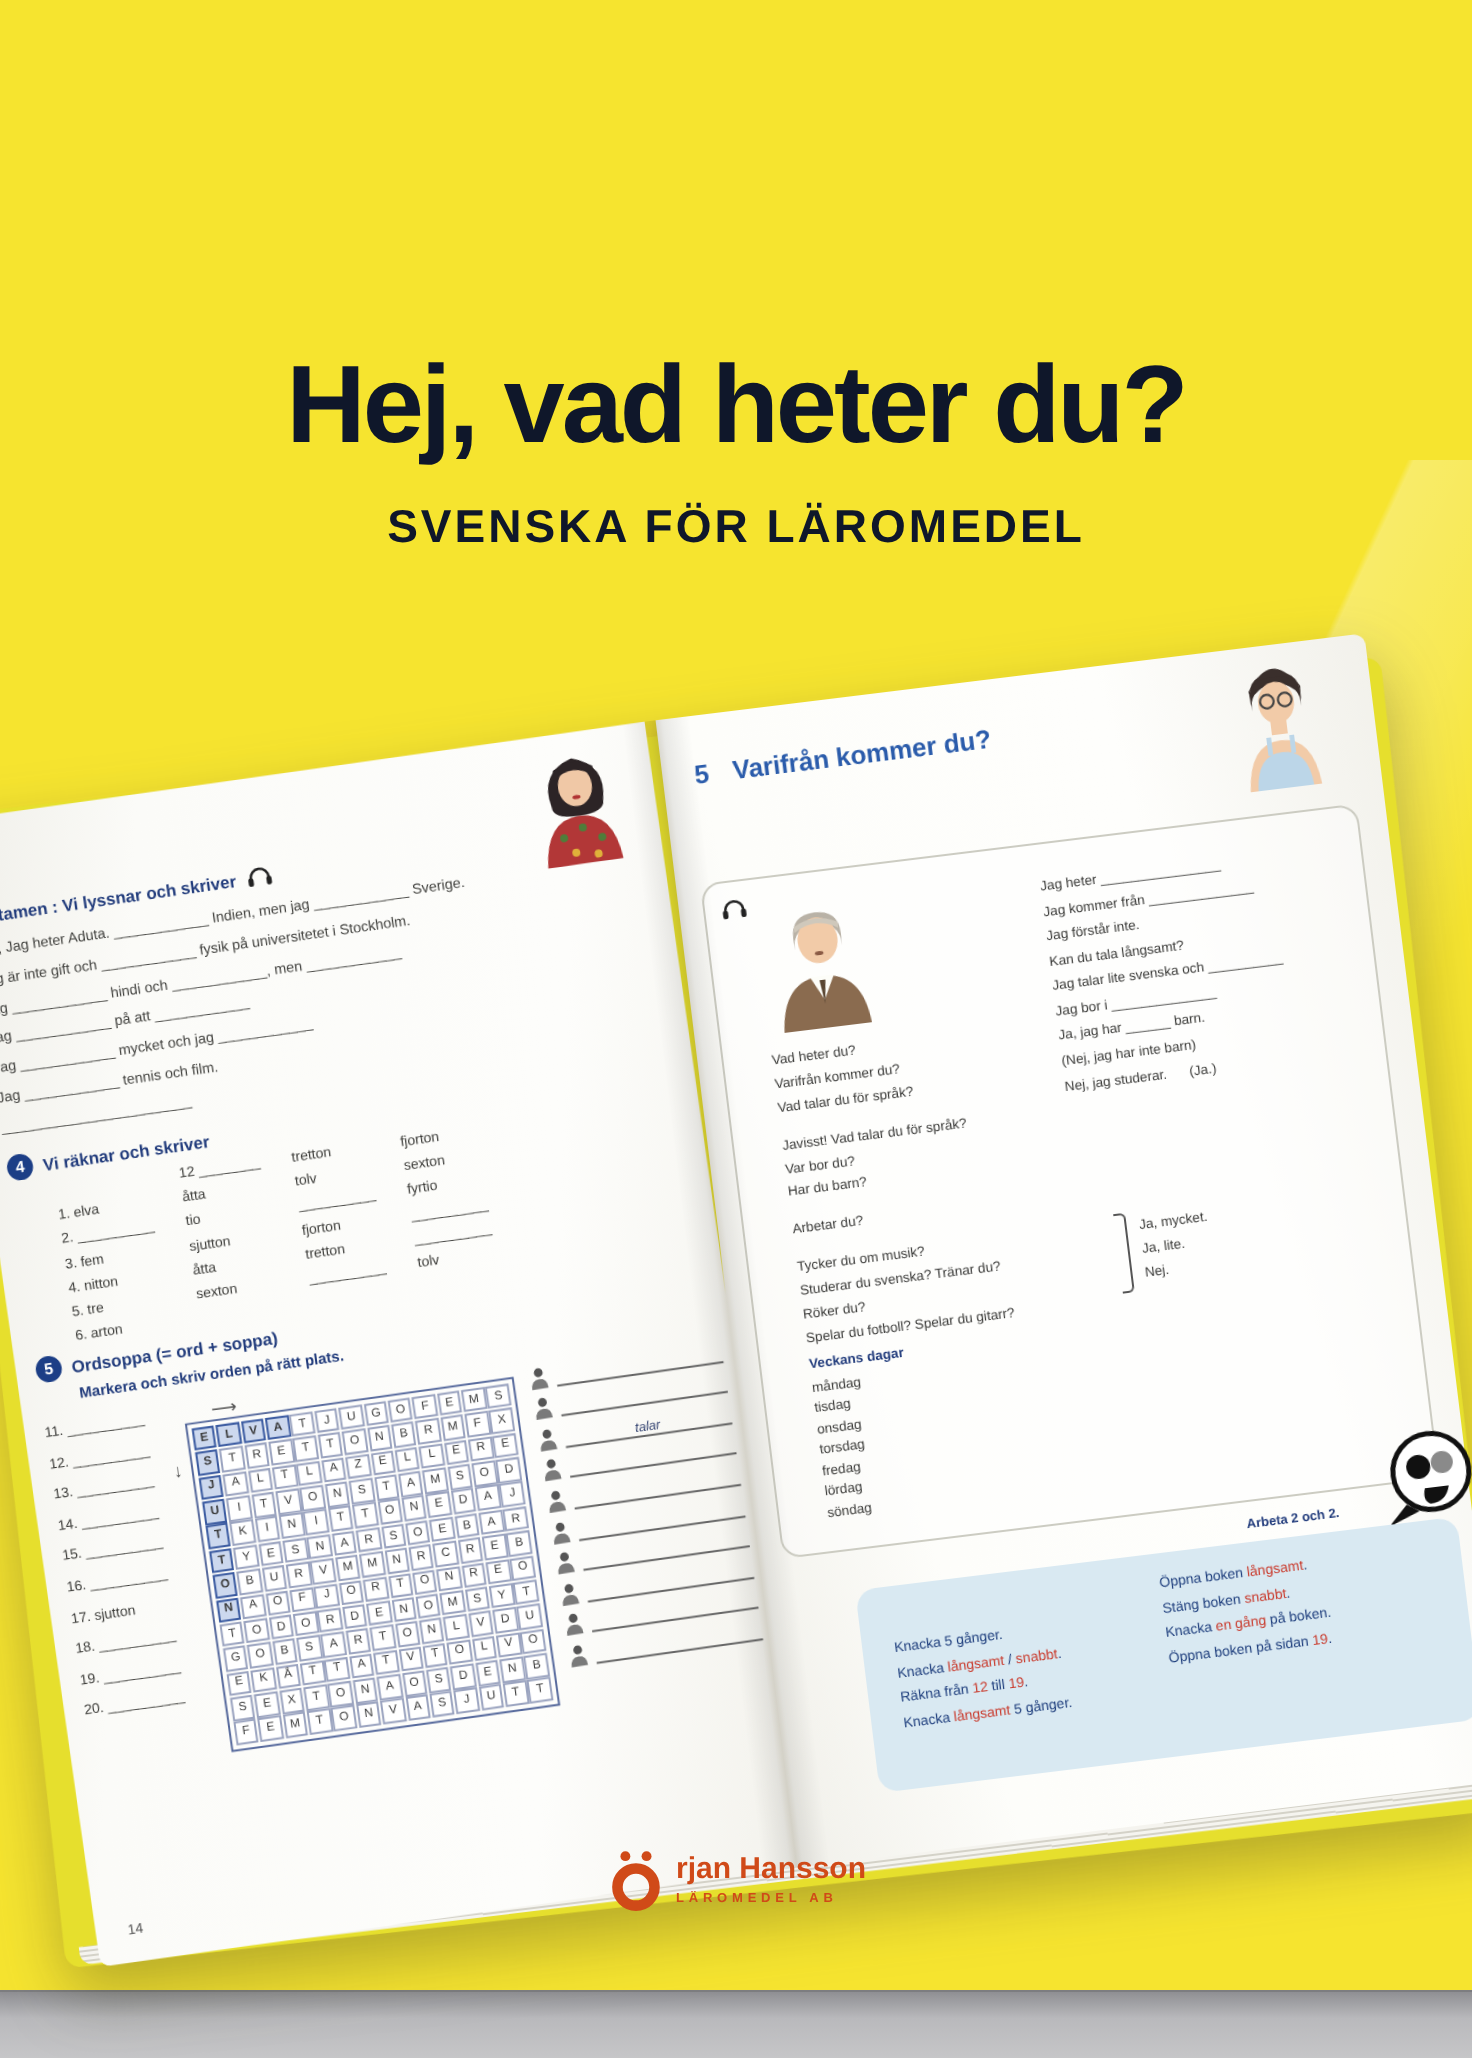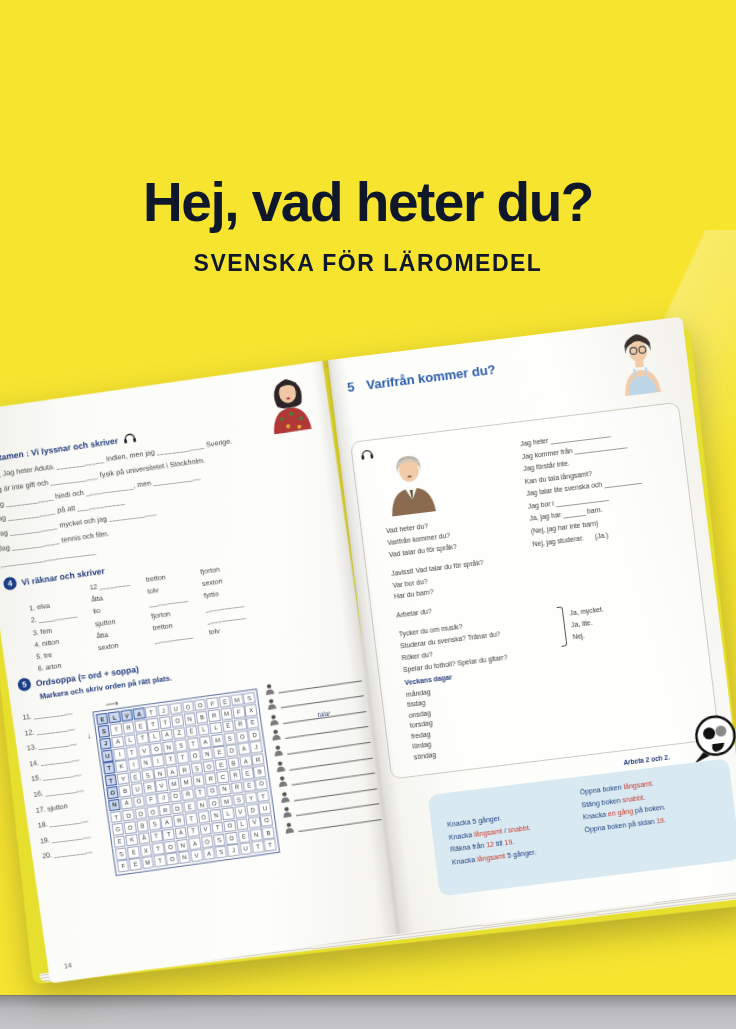--- a/index.html
+++ b/index.html
@@ -586,15 +586,26 @@
               <div class="cmd-line">Knacka <span class="red-word">en gång</span> på boken.</div>
               <div class="cmd-line">Öppna boken på sidan <span class="red-word">19</span>.</div>
             </div>
         </div>
       </div>
 
       <div class="spine"></div>
     </div>
   </div>
 
+  <div class="publisher">
+    <svg width="30" height="32" viewBox="0 0 34 36">
+      <circle cx="17" cy="22" r="10.5" fill="none" stroke="#d04a18" stroke-width="6"></circle>
+      <circle cx="11" cy="4.5" r="2.8" fill="#d04a18"></circle>
+      <circle cx="23" cy="4.5" r="2.8" fill="#d04a18"></circle>
+    </svg>
+    <div class="pub-text">
+      <span class="pub-name">rjan Hansson</span>
+      <span class="pub-tag">LÄROMEDEL AB</span>
+    </div>
+  </div>
 
   <div class="bottom-strip"></div>
 </div>
 
 </body></html>

